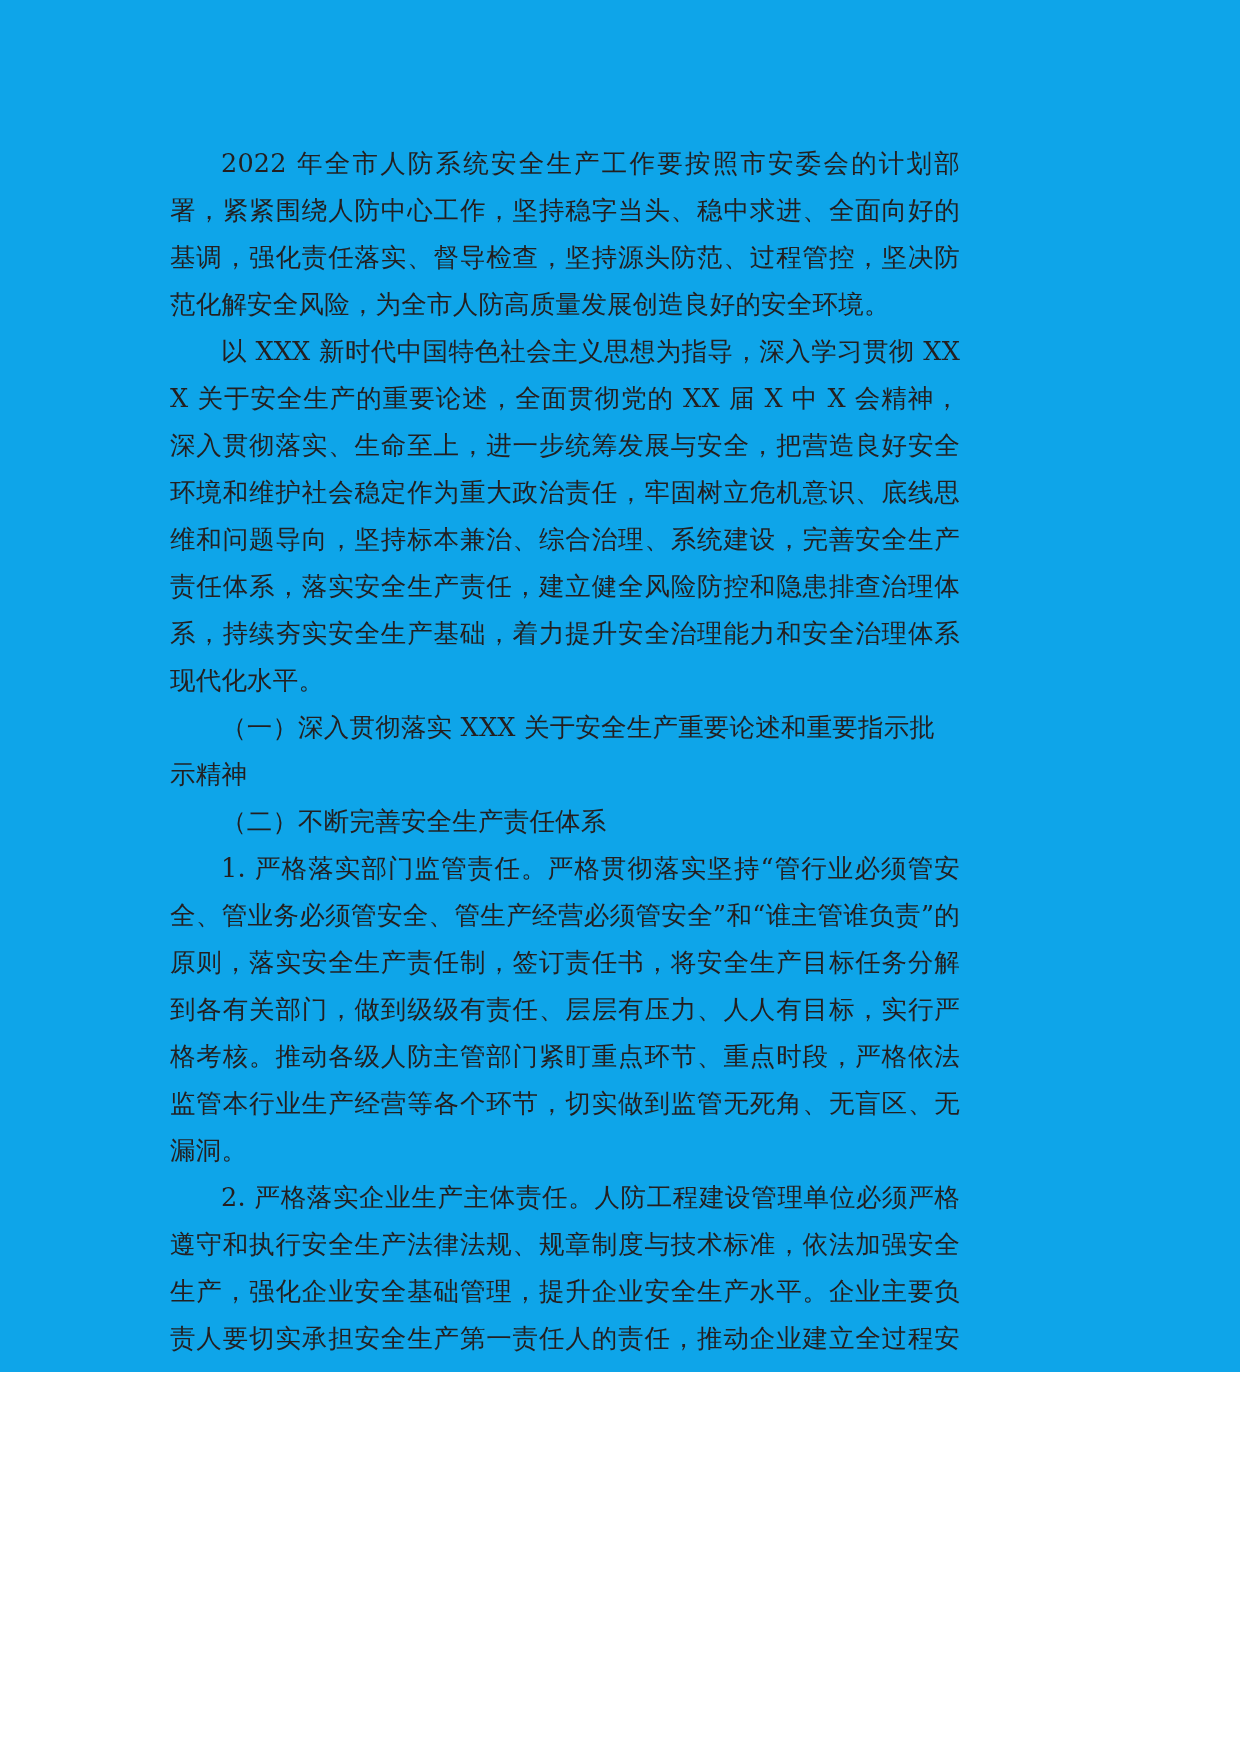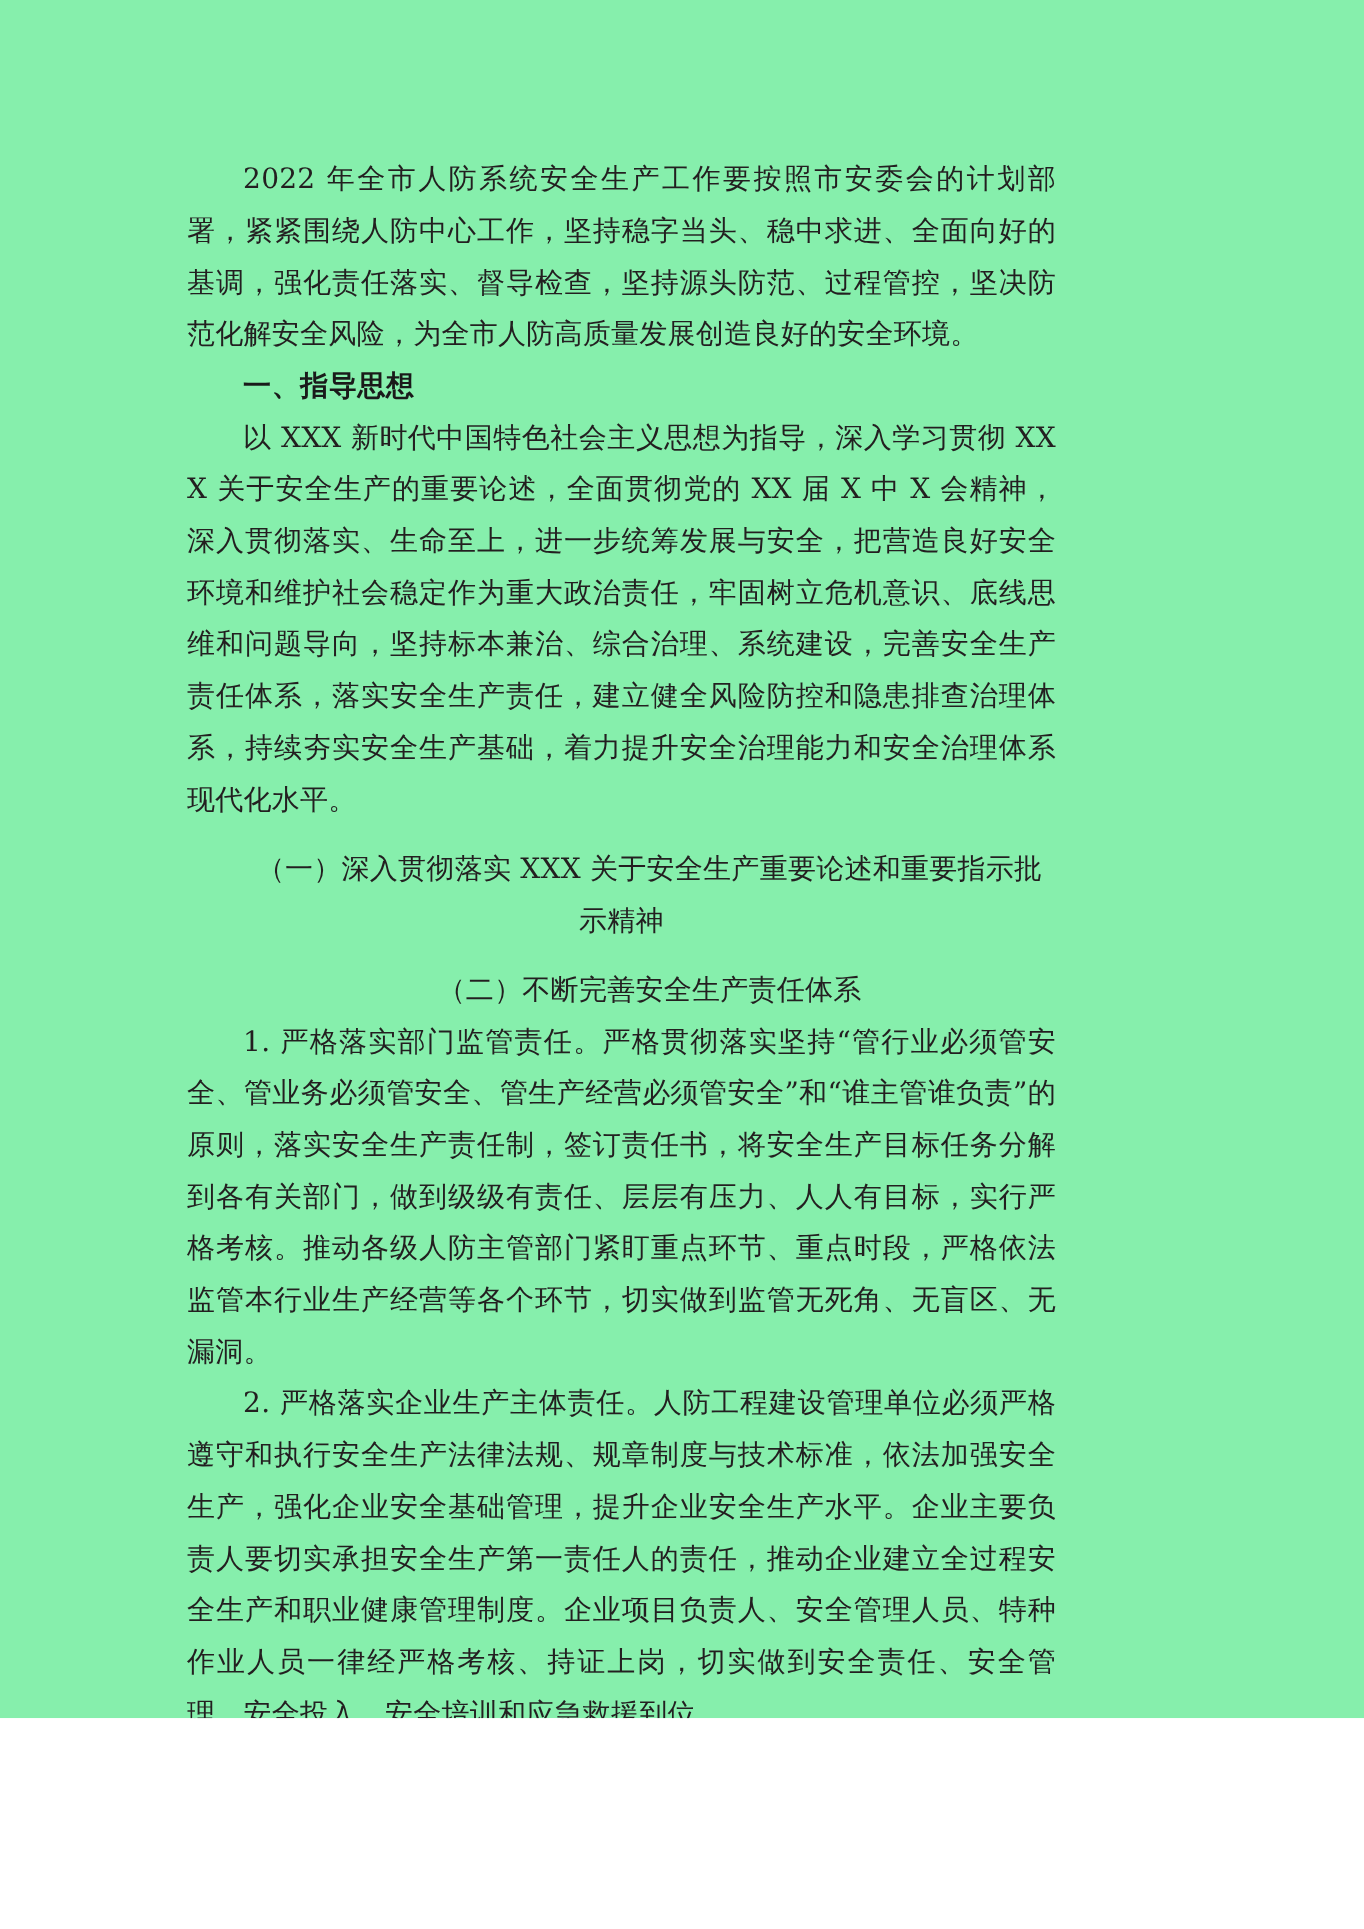--- a/index.html
+++ b/index.html
@@ -3,22 +3,22 @@
 <meta charset="utf-8">
 <style>
   html, body {
     margin: 0;
     padding: 0;
     background: #ffffff;
   }
   .page {
     position: relative;
     width: 1240px;
-    height: 1562px;
-    background: #86efac;
+    height: 1372px;
+    background: #0ea5e9;
     box-sizing: border-box;
     overflow: hidden;
   }
   .content {
     position: absolute;
     left: 170px;
     top: 140px;
     width: 790px;
   }
   p {
@@ -40,37 +40,35 @@
     font-weight: bold;
     font-size: 25.5px;
     line-height: 47px;
     text-indent: 2em;
     text-align: left;
     letter-spacing: 0.5px;
     color: #1a1a1a;
   }
   p.subheading {
     text-indent: 2em;
-    text-align: center;
-    margin-top: 16px;
+    text-align: left;
   }
   p.item {
     text-indent: 2em;
     text-align: justify;
   }
 </style>
 </head>
 <body>
 
 <div class="page">
   <div class="content">
 
     <p class="body">2022 年全市人防系统安全生产工作要按照市安委会的计划部署，紧紧围绕人防中心工作，坚持稳字当头、稳中求进、全面向好的基调，强化责任落实、督导检查，坚持源头防范、过程管控，坚决防范化解安全风险，为全市人防高质量发展创造良好的安全环境。</p>
 
-    <p class="heading">一、指导思想</p>
 
     <p class="body">以 XXX 新时代中国特色社会主义思想为指导，深入学习贯彻 XXX 关于安全生产的重要论述，全面贯彻党的 XX 届 X 中 X 会精神，深入贯彻落实、生命至上，进一步统筹发展与安全，把营造良好安全环境和维护社会稳定作为重大政治责任，牢固树立危机意识、底线思维和问题导向，坚持标本兼治、综合治理、系统建设，完善安全生产责任体系，落实安全生产责任，建立健全风险防控和隐患排查治理体系，持续夯实安全生产基础，着力提升安全治理能力和安全治理体系现代化水平。</p>
 
 
     <p class="subheading">（一）深入贯彻落实 XXX 关于安全生产重要论述和重要指示批示精神</p>
 
 
     <p class="subheading">（二）不断完善安全生产责任体系</p>
 
     <p class="item">1. 严格落实部门监管责任。严格贯彻落实坚持“管行业必须管安全、管业务必须管安全、管生产经营必须管安全”和“谁主管谁负责”的原则，落实安全生产责任制，签订责任书，将安全生产目标任务分解到各有关部门，做到级级有责任、层层有压力、人人有目标，实行严格考核。推动各级人防主管部门紧盯重点环节、重点时段，严格依法监管本行业生产经营等各个环节，切实做到监管无死角、无盲区、无漏洞。</p>

